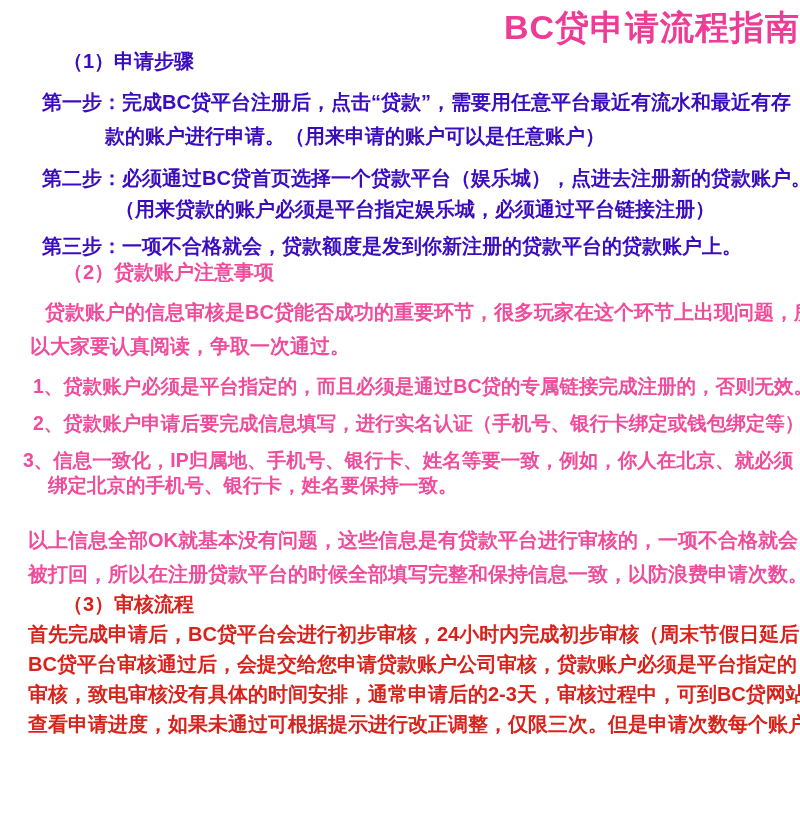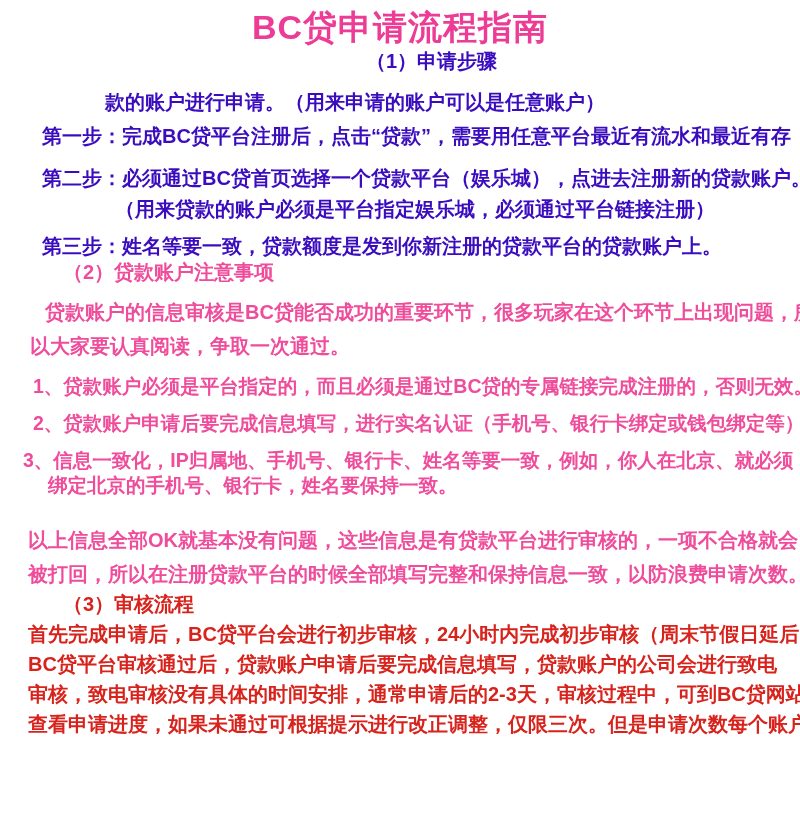--- a/index.html
+++ b/index.html
@@ -13,30 +13,30 @@
   body{
     width:800px;height:832px;
     background:var(--page-bg);
     overflow:hidden;
     font-family:"Liberation Sans","DejaVu Sans",sans-serif;
     font-weight:bold;
   }
   .line{display:block;white-space:nowrap;}
   h1.title{
     margin:0;padding-top:6px;
-    text-align:center;
+    text-align:right;
     font-size:34px;line-height:42px;
     color:var(--title-pink);
     letter-spacing:1px;
   }
   h2.sec-heading{
     margin:0;margin-left:63px;
     font-size:20px;line-height:26px;
   }
-  .h-blue{color:var(--step-blue);text-align:center;}
+  .h-blue{color:var(--step-blue);}
   .h-pink{color:var(--body-pink);}
   .h-red{color:var(--review-red);}
   .heading1{margin-top:14px;}
   .step{color:var(--step-blue);font-size:20px;margin:0;}
   .step1{margin-top:11px;}
   .step1 .line{line-height:34px;}
   .step1 .l1{margin-left:42px;}
   .step1 .l2{margin-left:105px;}
   .step2{margin-top:10px;}
   .step2 .line{line-height:31px;}
@@ -68,29 +68,29 @@
 </head>
 <body>
 
 <div>
 
   <h1 class="title">BC贷申请流程指南</h1>
 
   <section>
     <h2 class="sec-heading h-blue heading1">（1）申请步骤</h2>
     <p class="step step1">
+      <span class="line l1">第一步：完成BC贷平台注册后，点击“贷款”，需要用任意平台最近有流水和最近有存</span>
       <span class="line l2">款的账户进行申请。（用来申请的账户可以是任意账户）</span>
-      <span class="line l1">第一步：完成BC贷平台注册后，点击“贷款”，需要用任意平台最近有流水和最近有存</span>
     </p>
     <p class="step step2">
       <span class="line l1">第二步：必须通过BC贷首页选择一个贷款平台（娱乐城），点进去注册新的贷款账户。</span>
       <span class="line l2">（用来贷款的账户必须是平台指定娱乐城，必须通过平台链接注册）</span>
     </p>
     <p class="step step3">
-      <span class="line l1">第三步：姓名等要一致，贷款额度是发到你新注册的贷款平台的贷款账户上。</span>
+      <span class="line l1">第三步：一项不合格就会，贷款额度是发到你新注册的贷款平台的贷款账户上。</span>
     </p>
   </section>
 
   <section>
     <h2 class="sec-heading h-pink heading2">（2）贷款账户注意事项</h2>
     <p class="pink-para intro">
       <span class="line l1">贷款账户的信息审核是BC贷能否成功的重要环节，很多玩家在这个环节上出现问题，所</span>
       <span class="line l2">以大家要认真阅读，争取一次通过。</span>
     </p>
     <p class="notice-item item1">
@@ -106,19 +106,19 @@
     <p class="pink-para note">
       <span class="line l1">以上信息全部OK就基本没有问题，这些信息是有贷款平台进行审核的，一项不合格就会</span>
       <span class="line l2">被打回，所以在注册贷款平台的时候全部填写完整和保持信息一致，以防浪费申请次数。</span>
     </p>
   </section>
 
   <section>
     <h2 class="sec-heading h-red heading3">（3）审核流程</h2>
     <p class="red-para">
       <span class="line">首先完成申请后，BC贷平台会进行初步审核，24小时内完成初步审核（周末节假日延后）</span>
-      <span class="line">BC贷平台审核通过后，贷款账户申请后要完成信息填写，贷款账户的公司会进行致电</span>
+      <span class="line">BC贷平台审核通过后，会提交给您申请贷款账户公司审核，贷款账户必须是平台指定的</span>
       <span class="line">审核，致电审核没有具体的时间安排，通常申请后的2-3天，审核过程中，可到BC贷网站</span>
       <span class="line">查看申请进度，如果未通过可根据提示进行改正调整，仅限三次。但是申请次数每个账户</span>
     </p>
   </section>
 
 </div>
 
 </body></html>

